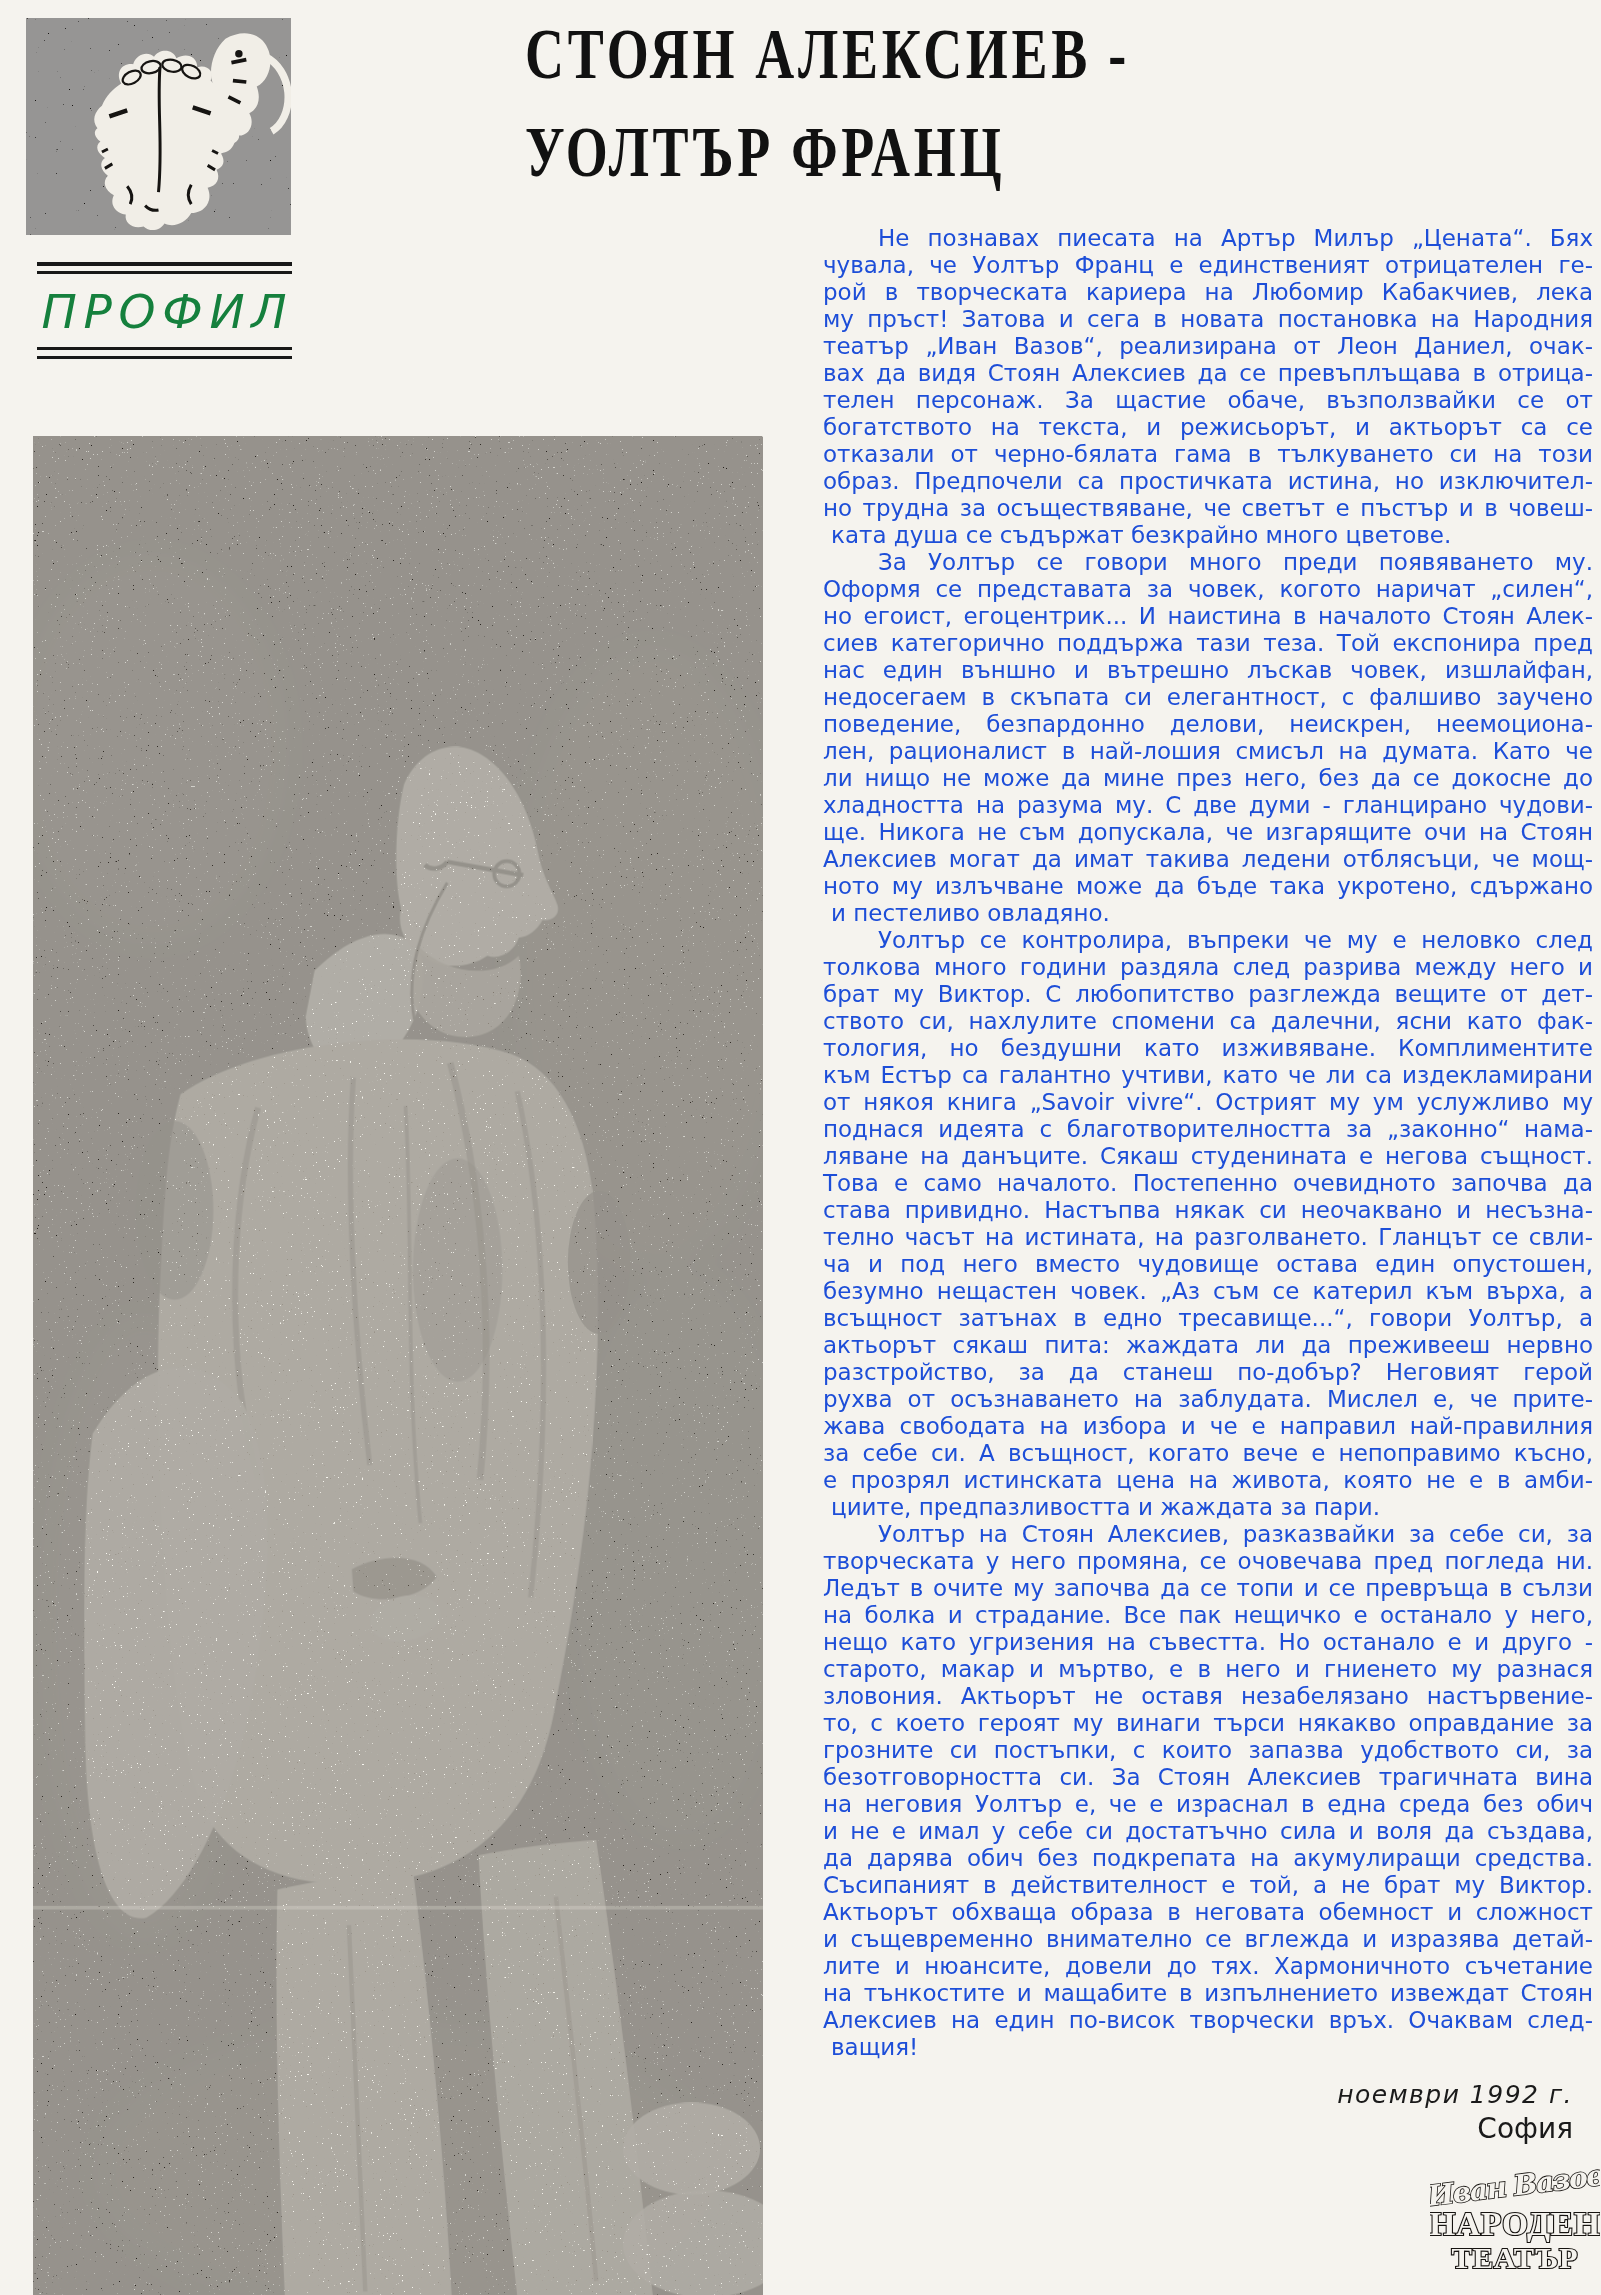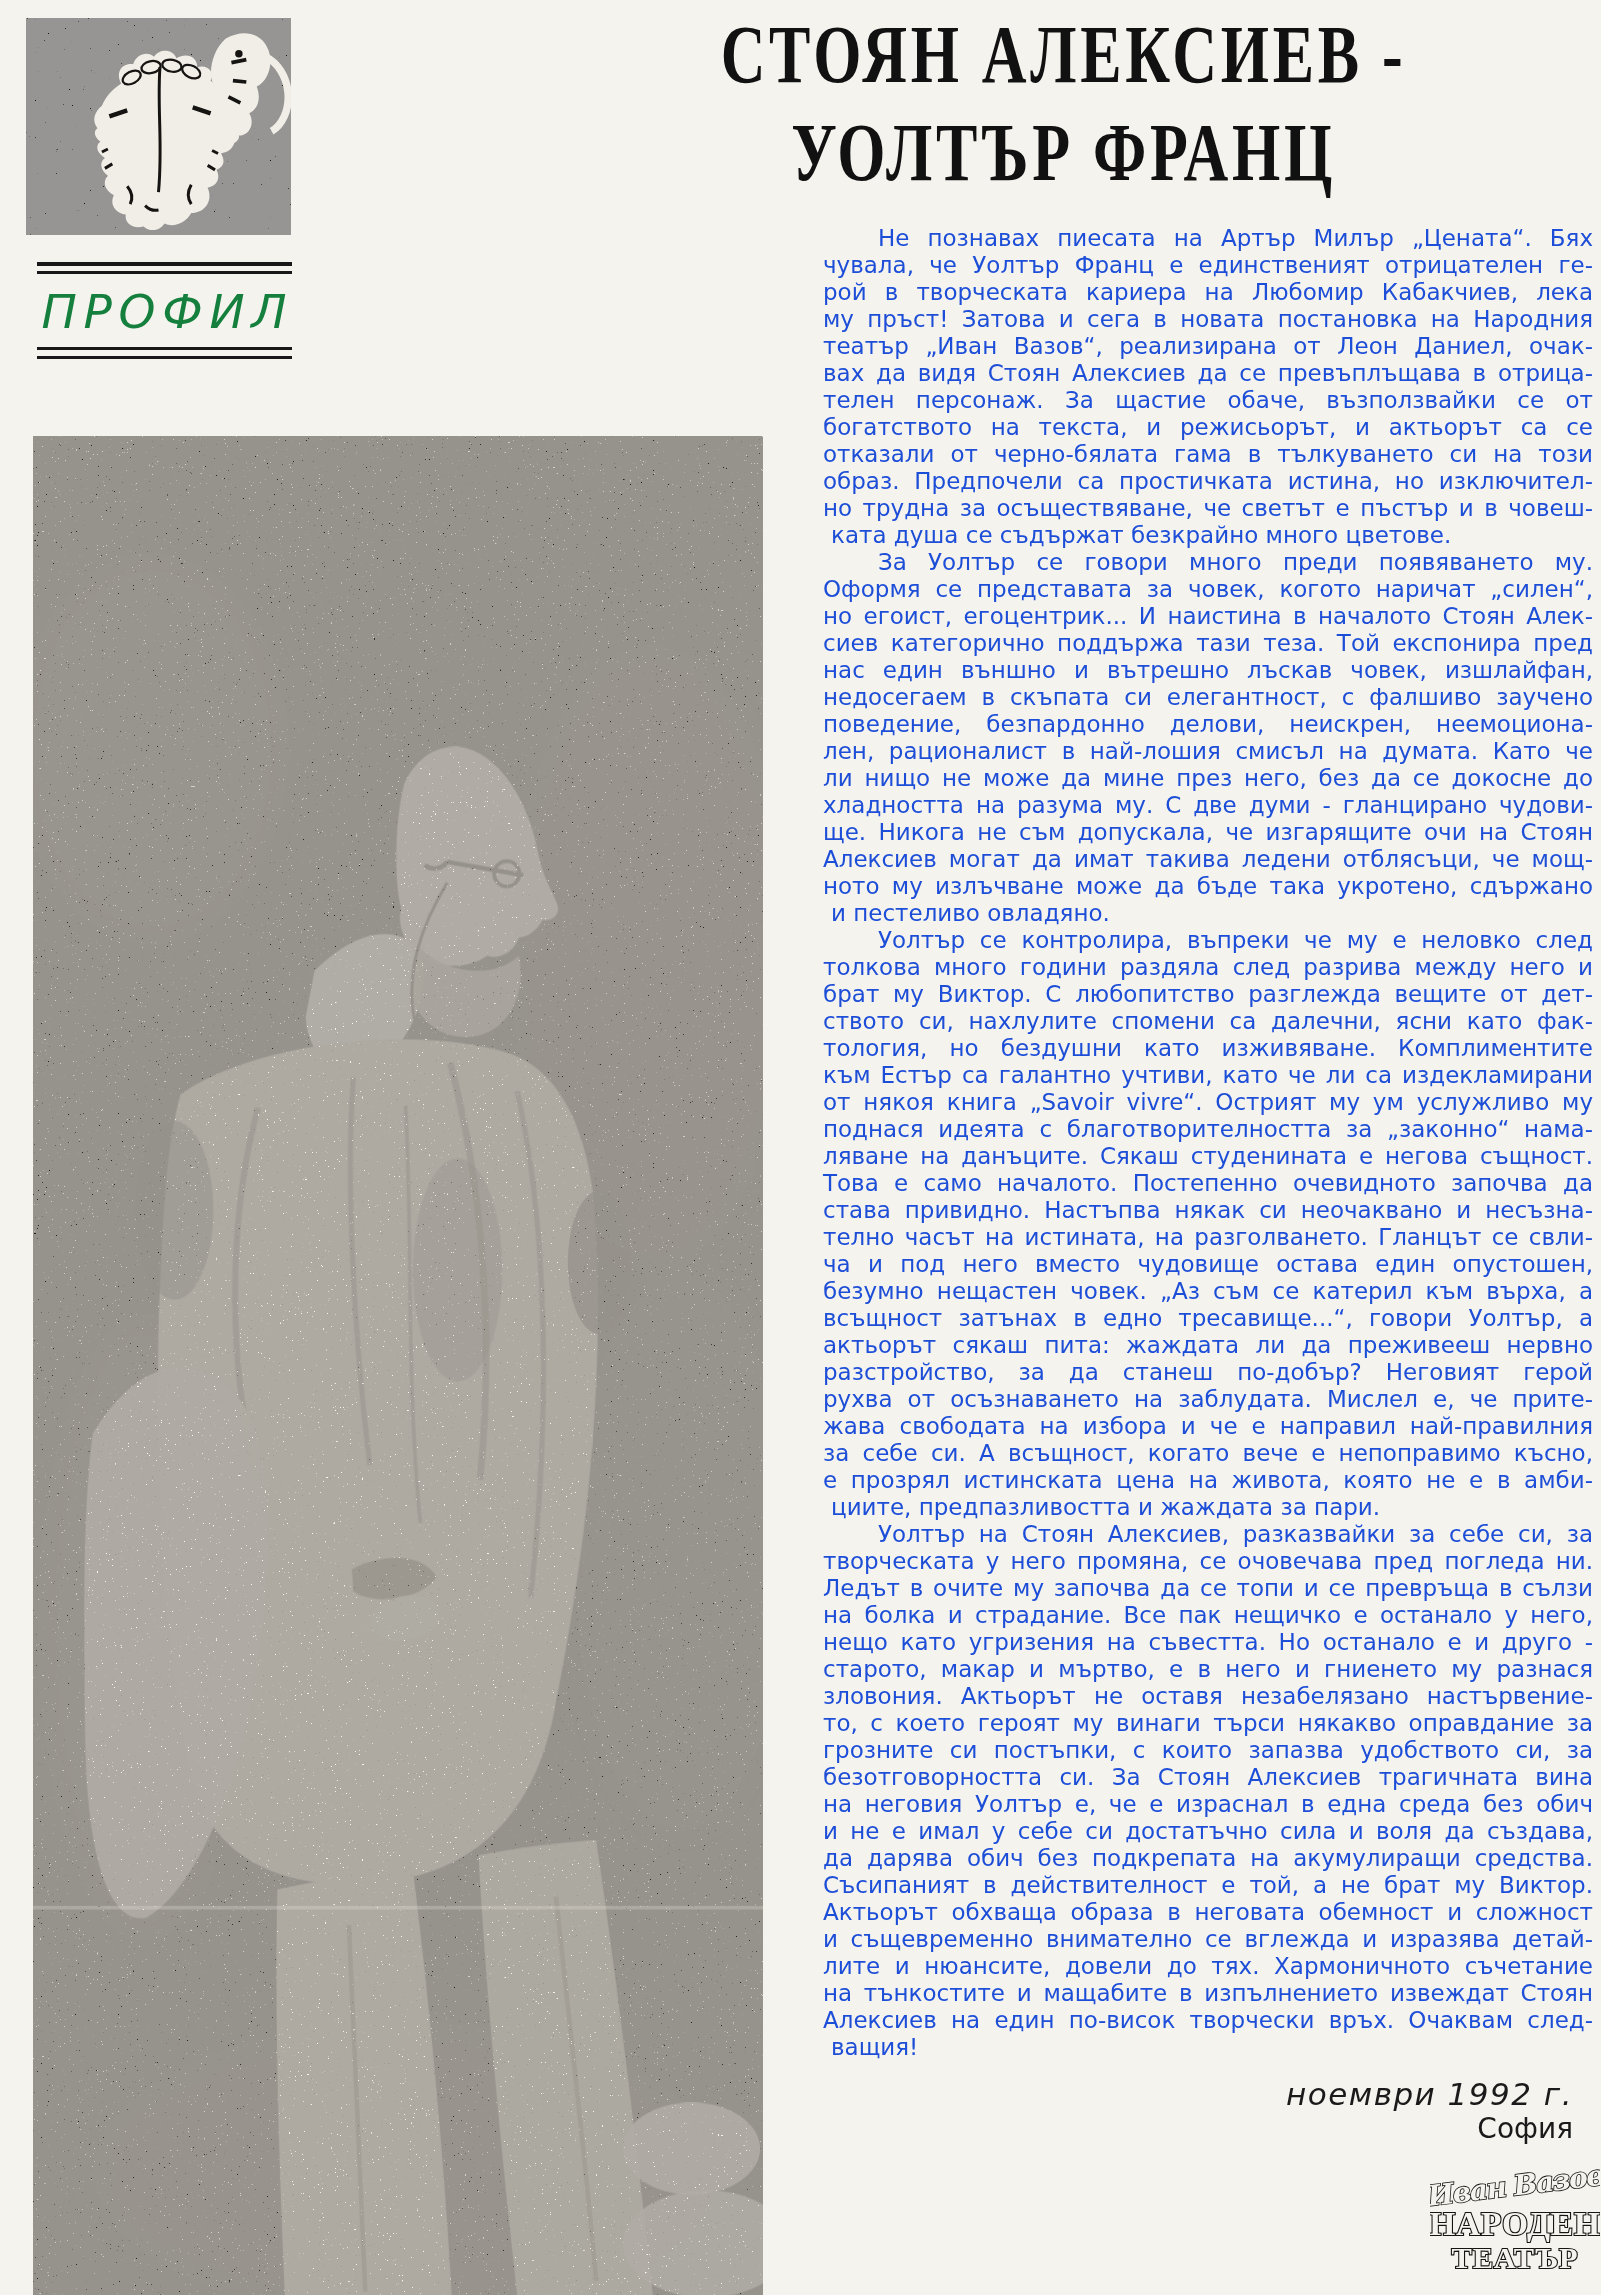--- a/index.html
+++ b/index.html
@@ -14,43 +14,43 @@
   .profil { position:absolute; left:37px; top:262px; width:255px; }
   .rule  { height:3.7px; background:#181818; }
   .rule + .rule { margin-top:5.2px; height:3px; }
   .profil-text {
     font-style:italic; font-weight:400; font-size:47px; letter-spacing:6.7px;
     padding:10.4px 0 7.4px 4.5px; color:#15803d; white-space:nowrap;
   }
 
   
   .title {
-    position:absolute; left:525px; top:4.5px; width:1077px; text-align:center;
+    position:absolute; left:525px; top:4.5px; width:1077px; 
     font-family:"Liberation Serif", serif; font-weight:700;
-    font-size:62px; line-height:98px; letter-spacing:3.7px; color:#111;
+    font-size:54px; line-height:98px; letter-spacing:3.7px; color:#111;
   }
   .title .tl { display:block; transform:scaleY(1.34); transform-origin:center; white-space:nowrap; }
 
   
   .photo { position:absolute; left:33px; top:436px; width:730px; height:1860px; }
   .photo svg { display:block; width:100%; height:100%; }
 
   
   .body-col {
     position:absolute; left:823px; top:225px; width:770px;
     font-size:23px; line-height:27px; color:#1d4ed8;
   }
   .para { margin:0; }
   .line { text-align:justify; text-align-last:justify; }
   .line.last  { text-align-last:left;margin-left:8px; }
   .line.first { padding-left:55px; }
 
   
   .signoff { position:absolute; left:819px; top:2077px; width:754px; text-align:right; color:#1a1a1a; }
-  .signoff .date   { font-style:italic; font-size:31px; line-height:35px; letter-spacing:1.5px; }
+  .signoff .date   { font-style:italic; font-size:25px; line-height:35px; letter-spacing:1.5px; }
   .signoff .city   { font-size:28px; line-height:33px; }
   .signoff .author { font-weight:700; font-size:30.5px; line-height:36px; letter-spacing:0.7px; }
 
   
   .theatre { position:absolute; left:1430px; top:2164px; width:170px; height:119px; }
   .theatre svg { display:block; width:100%; height:100%; }
 </style>
 </head>
 <body>
 

